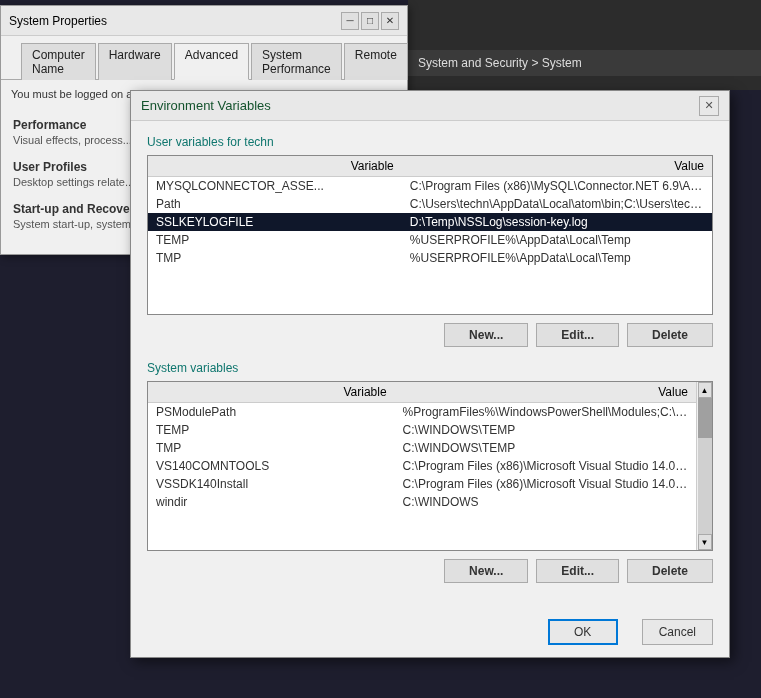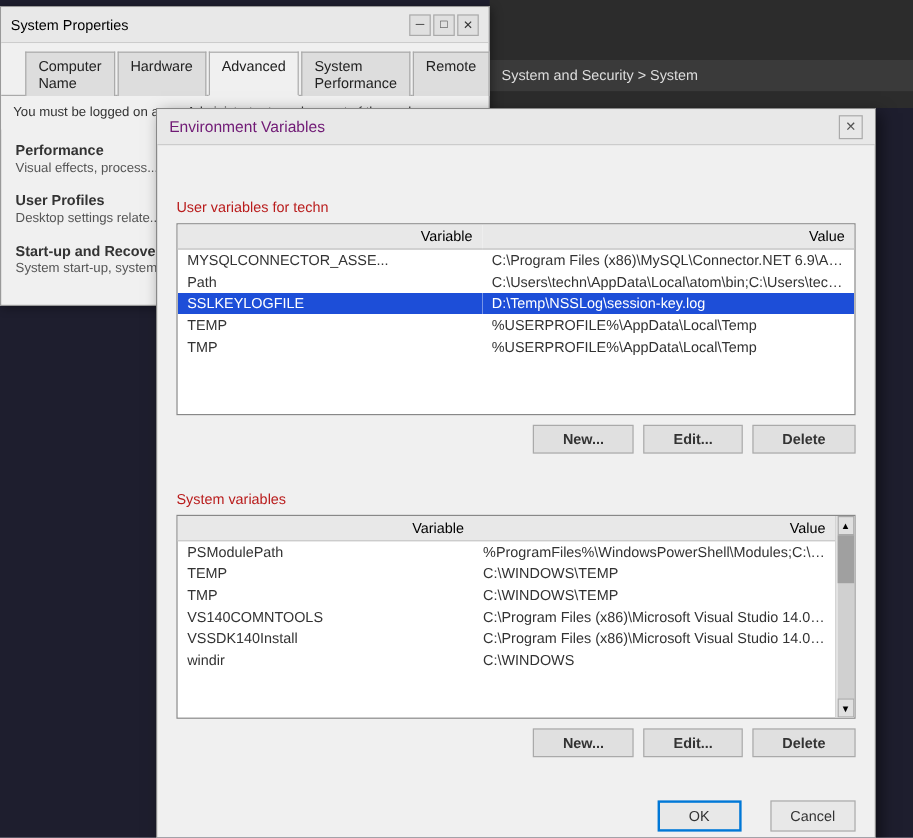--- a/index.html
+++ b/index.html
@@ -158,21 +158,21 @@
       display: flex;
       align-items: center;
       justify-content: space-between;
       border-bottom: 1px solid #ccc;
       height: 30px;
     }
 
     .env-title {
       font-size: 13px;
       font-weight: normal;
-      color: #701a75;
+      color: #14532d;
     }
 
     .close-btn {
       width: 20px;
       height: 20px;
       background: #e8e8e8;
       border: 1px solid #aaa;
       cursor: pointer;
       display: flex;
       align-items: center;
@@ -180,23 +180,22 @@
       font-size: 11px;
       color: #555;
     }
 
     .env-body {
       padding: 14px 16px;
     }
 
     .section-title {
       font-size: 12px;
-      color: #b91c1c;
+      color: #0f766e;
       margin-bottom: 6px;
-      margin-top: 31px;
     }
 
     
     .var-table-container {
       border: 1px solid #888;
       margin-bottom: 8px;
       background: white;
       height: 160px;
       overflow-y: auto;
     }
@@ -223,21 +222,21 @@
       padding: 2px 8px;
       font-size: 12px;
       color: #333;
       white-space: nowrap;
       overflow: hidden;
       text-overflow: ellipsis;
       max-width: 280px;
     }
 
     .var-table tr.selected td {
-      background: #1d4ed8;
+      background: #0f172a;
       color: white;
     }
 
     .btn-row {
       display: flex;
       justify-content: flex-end;
       gap: 8px;
       margin-bottom: 14px;
     }
 

